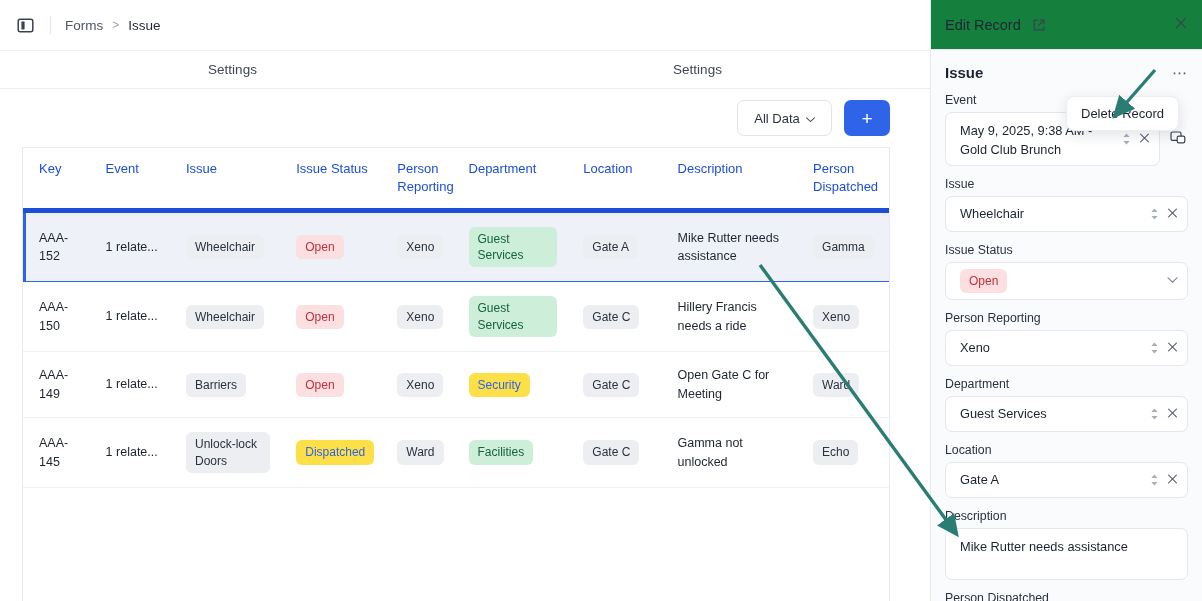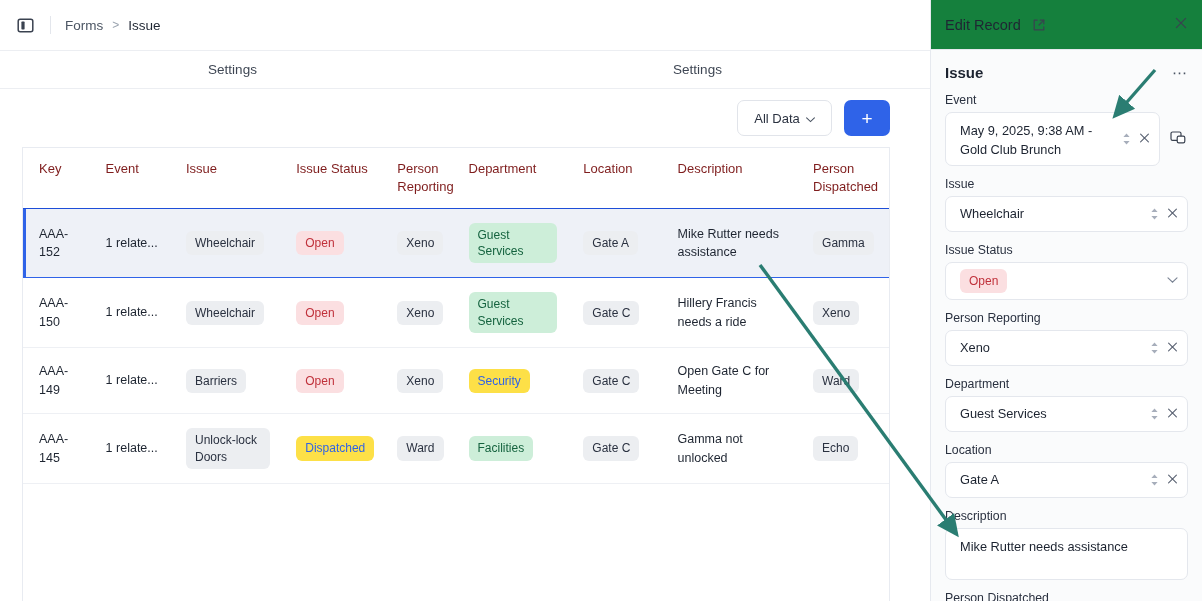--- a/index.html
+++ b/index.html
@@ -89,24 +89,24 @@
     border-right: 1px solid #e8ebf1;
     border-top: 1px solid #e8ebf1;
     position: relative;
     flex: 1 1 auto;
     overflow: hidden;
     background: #fff;
   }
   table.grid { width: 100%; border-collapse: collapse; table-layout: fixed; }
   table.grid th {
     text-align: left;
-    font-size: 13px; font-weight: 400; color: #7f1d1d;
+    font-size: 13px; font-weight: 400; color: #1d4ed8;
     padding: 12px 10px 13px 16px;
     vertical-align: top;
-    border-bottom: 1px solid #1d4ed8;
+    border-bottom: 5px solid #1d4ed8;
     line-height: 1.35;
   }
   table.grid td {
     font-size: 12.5px; color: #1e2531;
     padding: 14px 10px 14px 16px;
     border-bottom: 1px solid #eef0f4;
     vertical-align: middle;
     line-height: 1.5;
   }
   tr.row-selected td {
@@ -467,20 +467,21 @@
           <span>Mike Rutter needs assistance</span>
         </div>
       </div>
 
       <div class="field">
         <div class="field-label">Person Dispatched</div>
       </div>
     </div>
   </div>
 
+  <div class="menu-popup">Delete Record</div>
 
   <svg class="annot" viewBox="0 0 1202 601">
     <defs>
       <marker id="ah" markerWidth="7" markerHeight="7" refX="3.2" refY="3.5" orient="auto">
         <path d="M0,0.4 L6.6,3.5 L0,6.6 z" fill="#2a7d72"></path>
       </marker>
     </defs>
     <path d="M1155,70 L1120,110" stroke="#2a7d72" stroke-width="3.4" fill="none" marker-end="url(#ah)"></path>
     <path d="M760,265 L952,528" stroke="#2a7d72" stroke-width="3.4" fill="none" marker-end="url(#ah)"></path>
   </svg>

